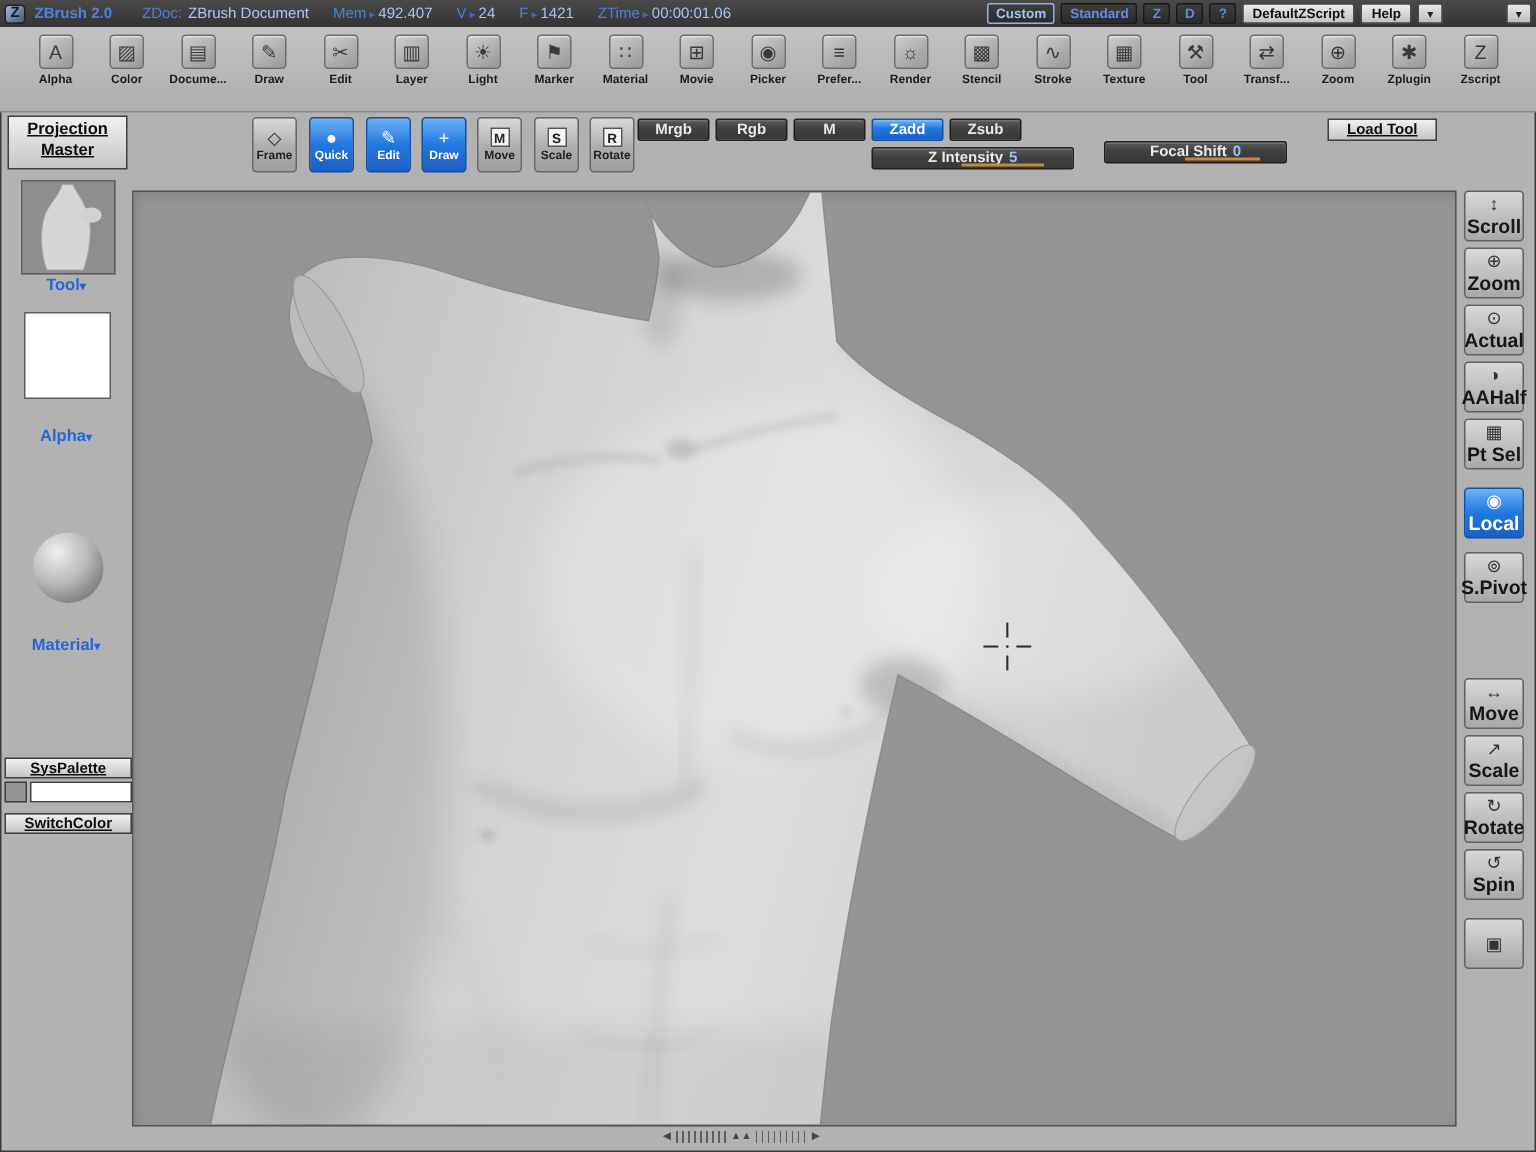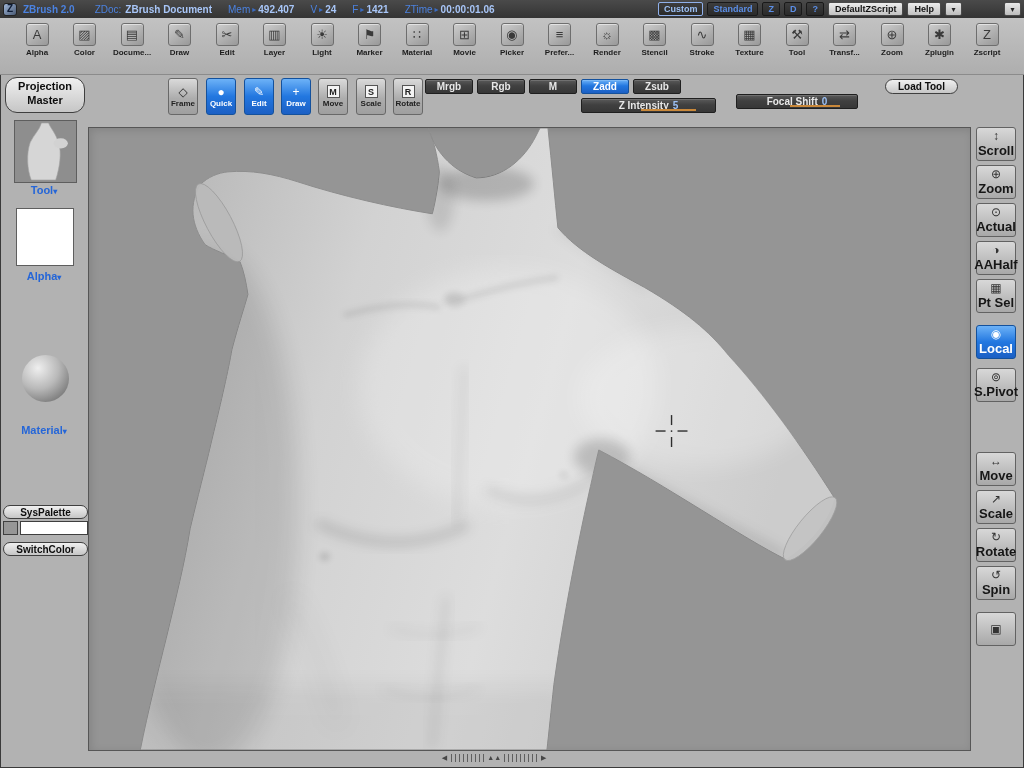--- a/index.html
+++ b/index.html
@@ -10,21 +10,21 @@
   
   #titlebar { position:absolute; left:0; top:0; width:1024px; height:18px;
     background:linear-gradient(#4a4a4a,#343434); display:flex; align-items:center;
     padding:0 3px; gap:6px; }
   .tb-logo { width:14px; height:13px; background:linear-gradient(135deg,#9fb6d8,#4a5a74);
     border:1px solid #222; border-radius:3px; color:#0e1b33; font-size:10px; font-weight:bold;
     display:flex; align-items:center; justify-content:center; line-height:1; }
   .tb-app { font-size:10px; font-weight:bold; color:#4b82e0; }
   .tb-doc { margin-left:14px; display:flex; gap:4px; }
   .tb-lbl { font-size:10px; font-weight:normal; color:#4b82e0; }
-  .tb-val { font-size:10px; font-weight:bold; color:#a8c6f8; }
+  .tb-val { font-size:10px; font-weight:normal; color:#a8c6f8; }
   .tb-stat { display:flex; gap:2px; margin-left:10px; align-items:center; }
   .tb-arrow { font-size:8px; color:#3a6cc4; }
   .tb-right { margin-left:auto; display:flex; align-items:center; gap:4px; }
   .tb-btn-dark { background:linear-gradient(#3d3d3d,#2a2a2a); border:1px solid #191919;
     color:#5b8ee6; font-size:9px; font-weight:bold; padding:1px 5px; border-radius:2px; cursor:default; }
   .tb-btn-dark.sel { border-color:#8fb0ea; color:#9dc1f5; }
   .tb-btn-light { background:linear-gradient(#ececec,#c2c2c2); border:1px solid #4a4a4a;
     color:#111; font-size:9px; font-weight:bold; padding:1px 6px; border-radius:2px; }
   .tb-ico-btn { width:17px; height:14px; background:linear-gradient(#e8e8e8,#bdbdbd);
     border:1px solid #4a4a4a; border-radius:2px; font-size:8px; color:#222;
@@ -53,22 +53,22 @@
   .letter-ico { width:13px; height:13px; background:#f4f4f4; border:1px solid #555;
     font-size:9px; font-weight:bold; color:#222; display:flex; align-items:center; justify-content:center; }
   .dark-widget { position:absolute; height:15px; background:linear-gradient(#5a5a5a,#404040 45%,#373737);
     border:1px solid #1f1f1f; border-radius:2px; color:#e8e8e8; font-size:10px; font-weight:bold;
     display:flex; align-items:center; justify-content:center; gap:4px;
     box-shadow:inset 0 1px 0 rgba(255,255,255,.15); }
   .dark-widget.blue { background:linear-gradient(#6db2f7,#2277e0 45%,#1b5fc4); border-color:#14519c; color:#fff; }
   .zslider { position:relative; }
   .sl-val { color:#9dc1f5; }
   .sl-underline { position:absolute; left:44%; right:14%; bottom:1px; height:2px; background:#c9883a; }
-  .btn3d-light { background:linear-gradient(#f0f0f0,#c6c6c6); border:1px solid #3f3f3f; border-radius:12px;
-    color:#0d0d0d; font-size:10px; font-weight:bold; display:flex; align-items:center; justify-content:center; }
+  .btn3d-light { background:linear-gradient(#f0f0f0,#c6c6c6); border:1px solid #3f3f3f; border-radius:0;
+    color:#0d0d0d; font-size:10px; font-weight:bold; display:flex; align-items:center; justify-content:center;text-decoration:underline; }
 
   
   #left-panel { position:absolute; left:0; top:75px; width:88px; height:693px; }
   #projection-master { position:absolute; left:5px; top:2px; width:80px; height:36px;
     text-align:center; line-height:1.25; font-size:11px; padding-top:2px; display:block; }
   .thumb { position:absolute; border:1px solid #5e5e5e; }
   #tool-thumb { left:14px; top:45px; width:63px; height:63px; background:#8e8e8e; }
   #alpha-thumb { left:16px; top:133px; width:58px; height:58px; background:#ffffff; }
   .blue-label { position:absolute; left:0; width:88px; text-align:center;
     color:#2566d8; font-size:11px; font-weight:bold; cursor:default; }
@@ -303,21 +303,21 @@
         <rect x="0" y="0" width="60" height="60" fill="#8e8e8e"></rect>
         <path d="M26,2 C24,9 19,13 15,21 C11,32 12,48 16,58 L40,58 C44,46 46,31 43,22 C40,12 35,7 33,2 Z" fill="#d6d6d6" stroke="#a5a5a5" stroke-width="0.6"></path>
         <ellipse cx="45" cy="22" rx="7" ry="5" fill="#d2d2d2"></ellipse>
       </svg>
     </div>
     <div class="blue-label" style="top:109px;">
       <span>Tool</span><span class="dd">▾</span>
     </div>
 
     <div id="alpha-thumb" class="thumb"></div>
-    <div class="blue-label" style="top:195px;">
+    <div class="blue-label" style="top:210px;">
       <span>Alpha</span><span class="dd">▾</span>
     </div>
 
     <div id="material-sphere"></div>
     <div class="blue-label" style="top:349px;">
       <span>Material</span><span class="dd">▾</span>
     </div>
 
     <div class="lp-btn btn3d-light" style="top:430px;">SysPalette</div>
     <div id="sys-swatch"></div>

